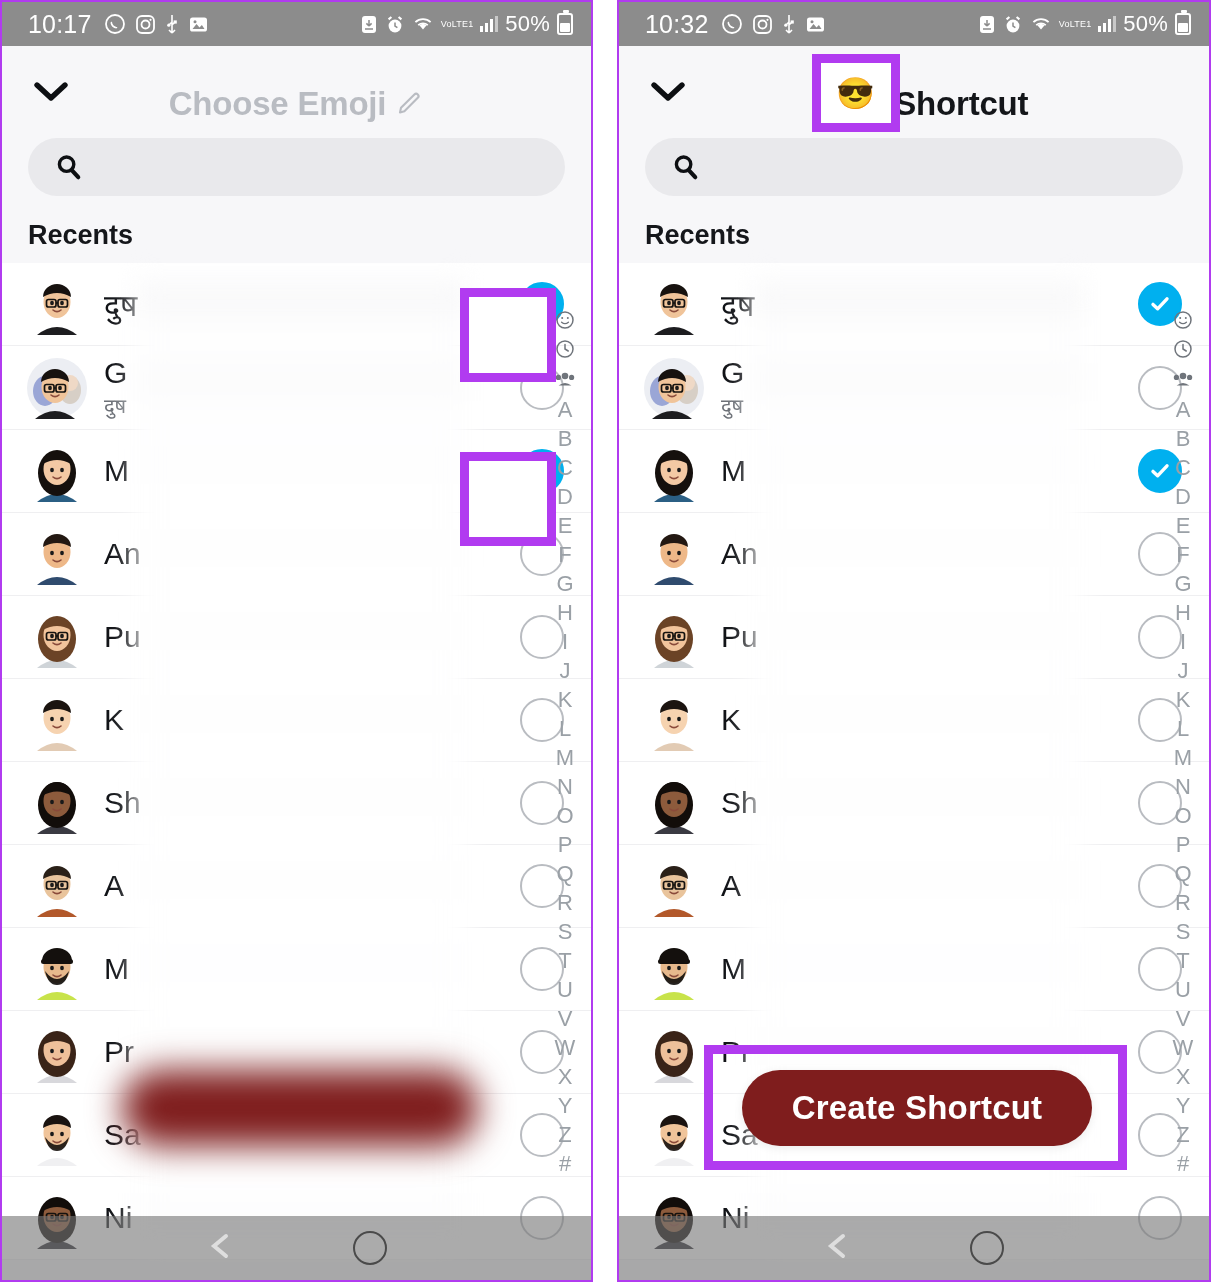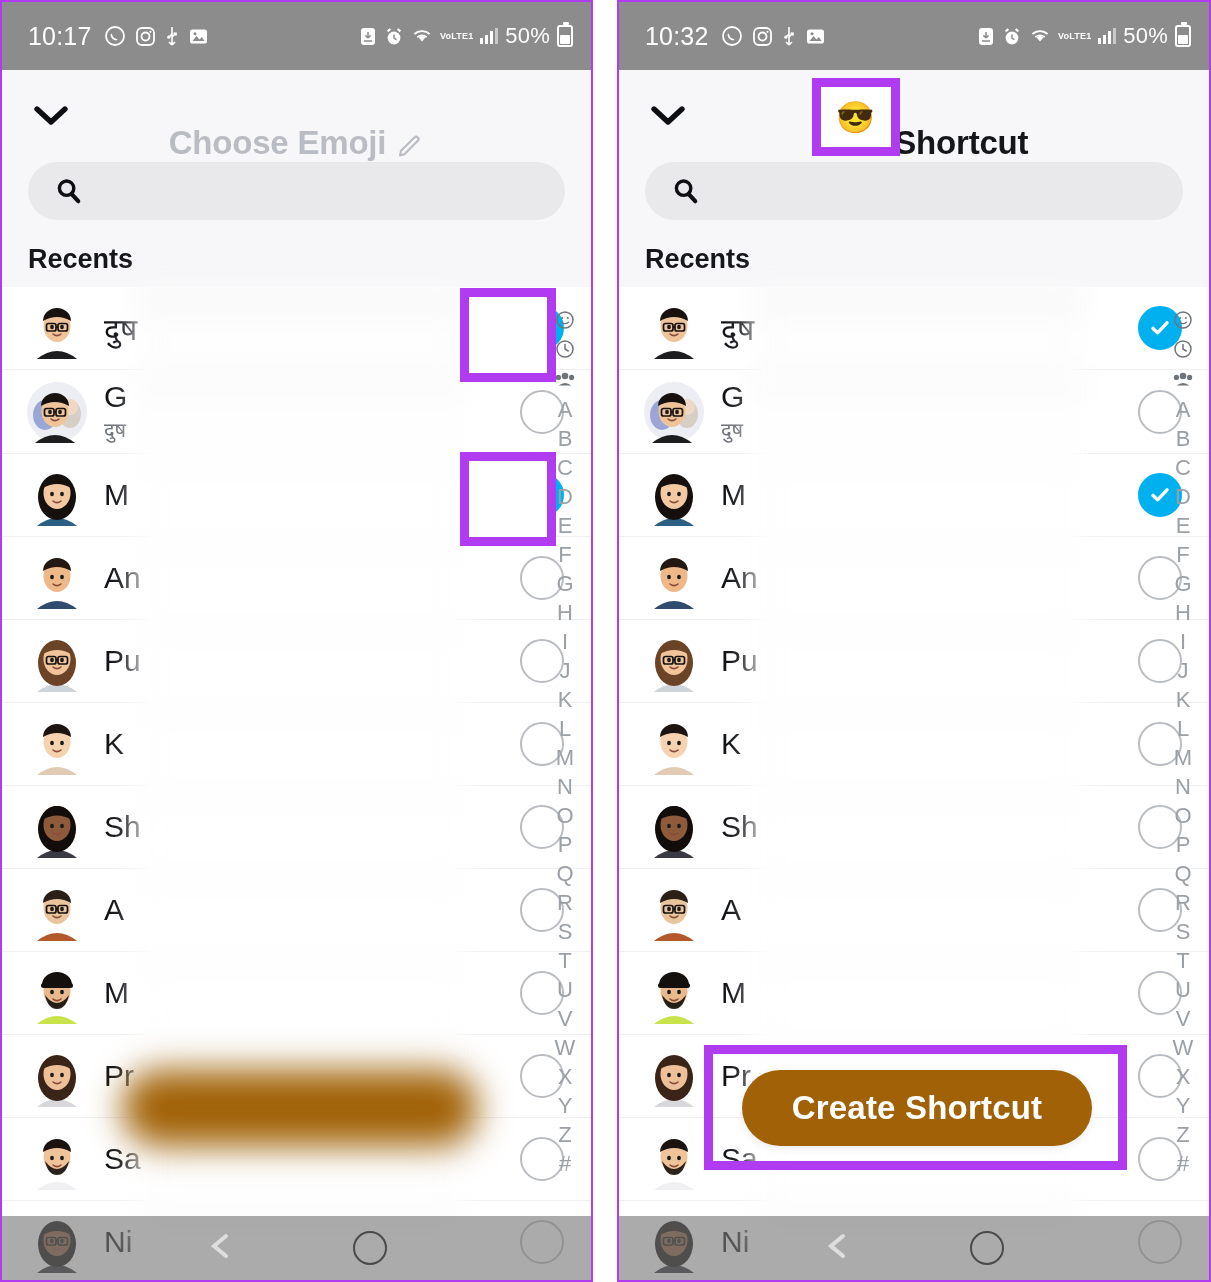--- a/index.html
+++ b/index.html
@@ -17,45 +17,45 @@
     width:593px; height:1282px;
     border:2px solid #b13bf0;
     background:#f7f7f9;
     overflow:hidden;
     flex:0 0 593px;
   }
   .panel.right { flex:0 0 594px; width:594px; }
 
   
   .statusbar {
-    height:68px; background:#8c8c8c; color:#ffffff;
+    height:44px; background:#8c8c8c; color:#ffffff;
     display:flex; align-items:center; justify-content:space-between;
     padding:0 18px 0 26px; font-size:23px; letter-spacing:.2px;
   }
   .sb-left { display:flex; align-items:center; gap:9px; }
   .sb-right { display:flex; align-items:center; gap:7px; font-size:22px; }
   .sb-time { font-size:25px; margin-right:3px; }
   .sb-ico { display:inline-block; line-height:1; font-size:19px; }
   .sb-ico svg { display:block; }
-  .volte { font-size:9px; line-height:9px; text-align:center; font-weight:bold; }
+  .volte { font-size:9px; line-height:9px; text-align:center; font-weight:normal; }
   .bars { display:flex; align-items:flex-end; gap:2px; height:16px; }
   .bars i { display:block; width:3px; background:#fff; }
   .bars i:nth-child(1){height:6px}.bars i:nth-child(2){height:9px}
   .bars i:nth-child(3){height:13px}.bars i:nth-child(4){height:16px;background:#c9c9c9}
   .batt { width:16px; height:22px; border:2px solid #fff; border-radius:3px; position:relative; }
   .batt:before{content:"";position:absolute;top:-5px;left:4px;width:6px;height:3px;background:#fff;border-radius:1px;}
   .batt:after{content:"";position:absolute;left:1px;right:1px;bottom:1px;height:9px;background:#fff;border-radius:1px;}
 
   
   .appbar { height:92px; display:flex; align-items:center; position:relative; padding:0 26px; }
   .chev { width:46px; height:46px; display:flex; align-items:center; justify-content:center; }
   .chev svg { display:block; }
   .apptitle {
-    position:absolute; left:0; right:0; top:0; height:92px;
-    display:flex; align-items:flex-end; justify-content:center;
+    position:absolute; left:0; right:0; top:12px; height:92px;
+    display:flex; align-items:center; justify-content:center;
     gap:8px; pointer-events:none;
   }
   .apptitle-text { font-size:33px; font-weight:bold; letter-spacing:-.2px; }
   .apptitle.muted .apptitle-text { color:#b9bcc2; }
   .apptitle.dark .apptitle-text { color:#14161a; }
   .pencil { width:30px; height:30px; }
   .emoji-badge { font-size:31px; line-height:1; }
 
   
   .hl-emoji {
@@ -107,21 +107,21 @@
     position:absolute; z-index:4; pointer-events:none;
     background:
       linear-gradient(180deg, rgba(255,255,255,.55), rgba(255,255,255,.9) 18%, rgba(255,255,255,.96) 70%, rgba(255,255,255,.86)),
       repeating-linear-gradient(180deg, #f1f1f3 0 38px, #fbfbfc 38px 83px);
     filter:blur(13px);
   }
 
   
   .cta {
     position:absolute; z-index:6;
-    height:76px; border-radius:38px; background:#a16207;
+    height:76px; border-radius:38px; background:#7f1d1d;
     display:flex; align-items:center; justify-content:center;
     color:#ffffff; font-size:33px; font-weight:bold; letter-spacing:.2px;
     box-shadow:0 2px 10px rgba(0,0,0,.08);
   }
   .cta.blurred { filter:blur(17px); color:transparent; }
 
   
   .hl-cta {
     position:absolute; z-index:5; border:9px solid #b13bf0; background:transparent;
   }

